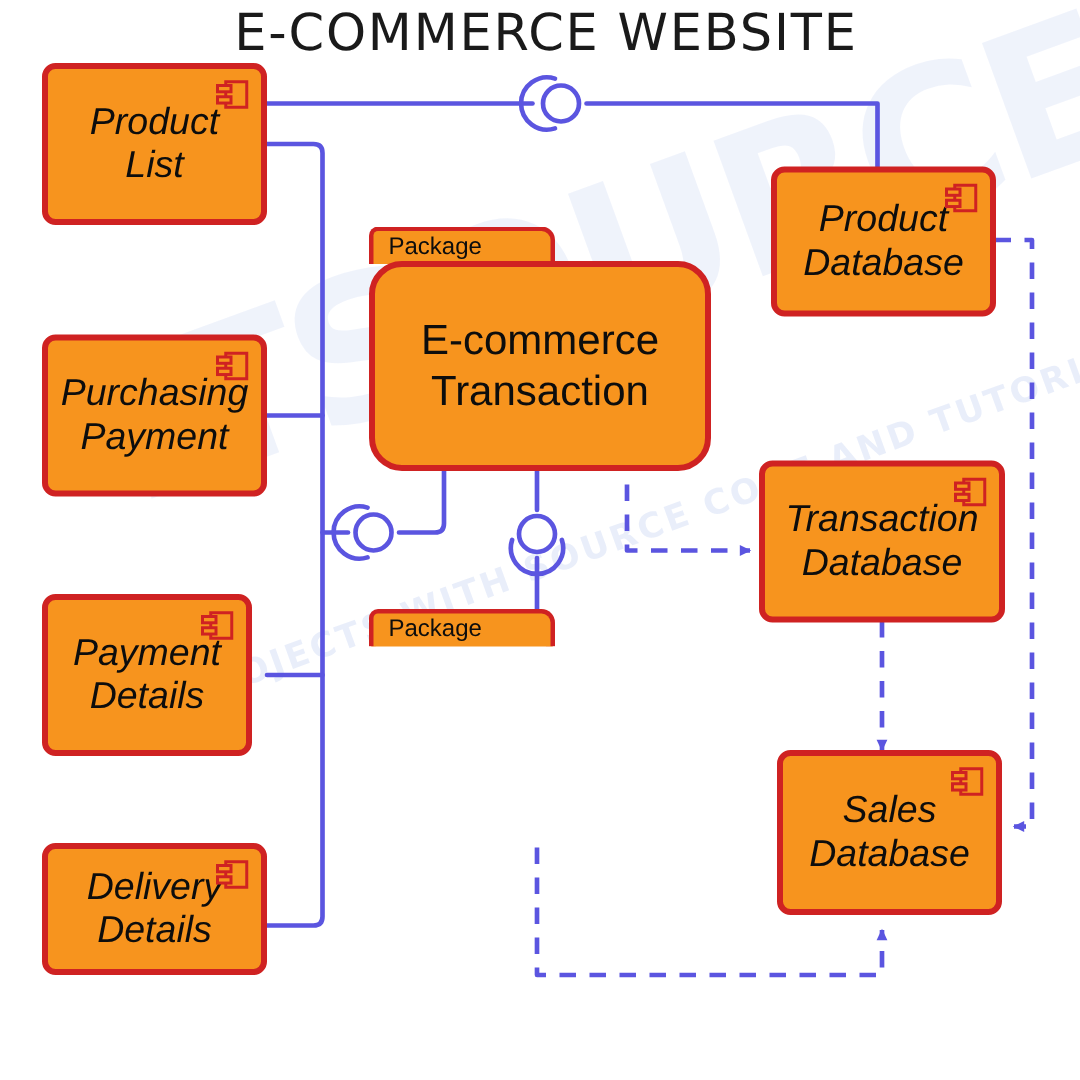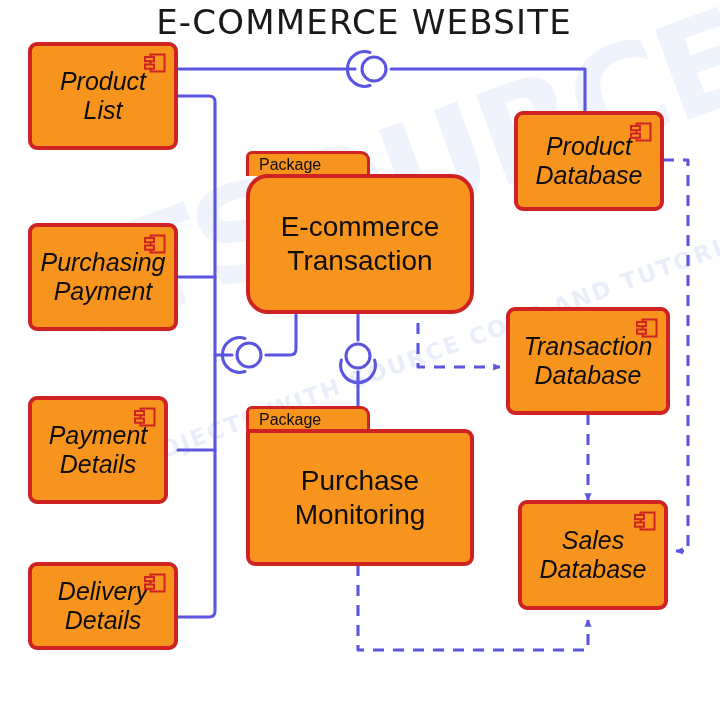--- a/index.html
+++ b/index.html
@@ -201,20 +201,16 @@
     <div class="body" style="top:23px;width:228px;height:140px;border-radius:22px;">
       <span class="lbl">E-commerce
 Transaction</span>
     </div>
   </div>
 
   <div class="pkg" style="left:246px;top:406px;width:228px;height:160px;">
     <div class="tab" style="width:124px;">
       <span>Package</span>
     </div>
-    <div class="body" style="top:23px;width:228px;height:137px;">
-      <span class="lbl">Purchase
-Monitoring</span>
-    </div>
   </div>
 
 
 </div>
 
 </body></html>

